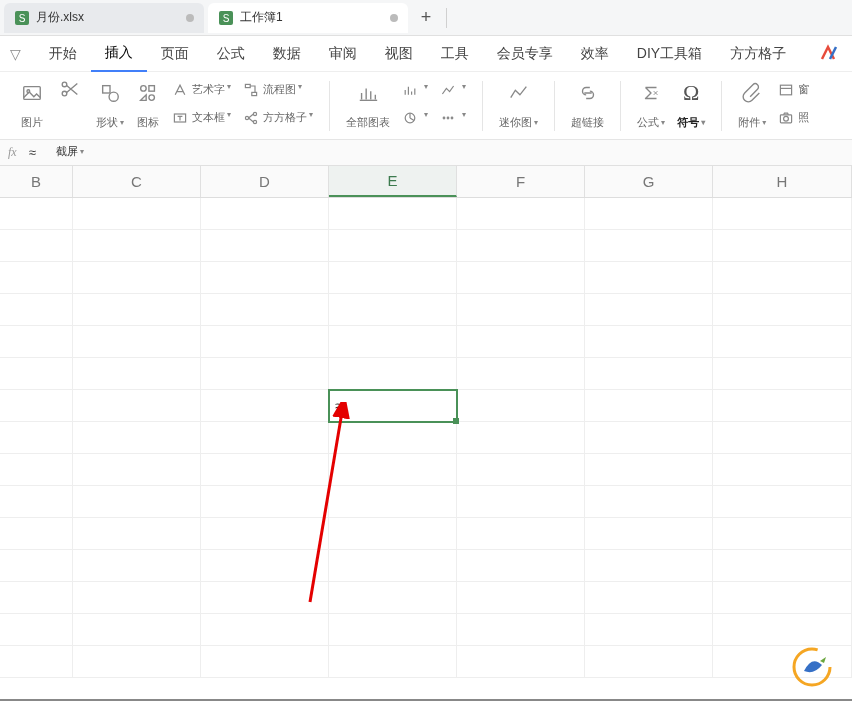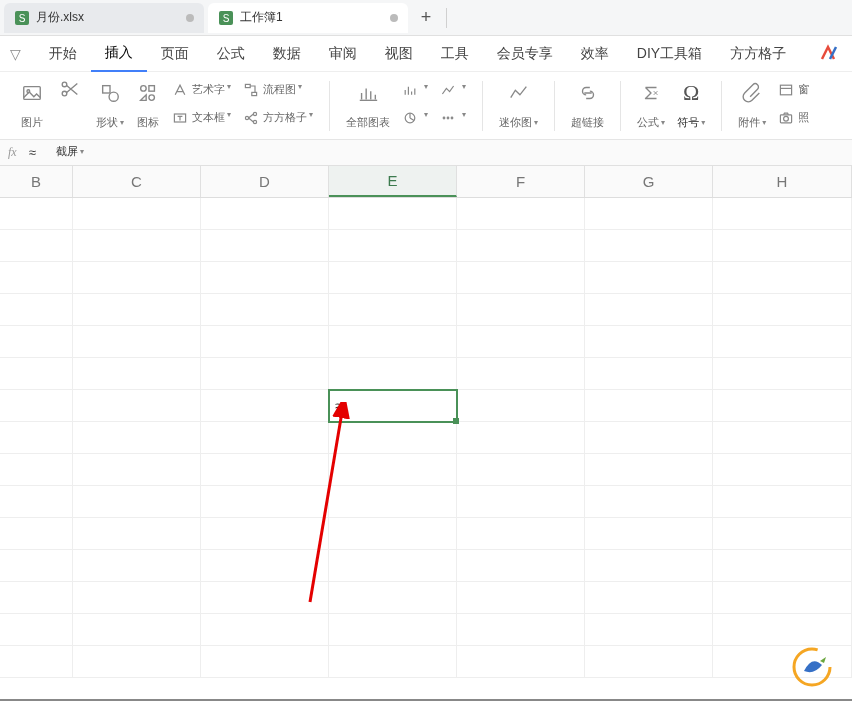--- a/index.html
+++ b/index.html
@@ -30,21 +30,21 @@
     .tb-sep { width: 1px; height: 50px; background: #e5e5e5; margin: 0 2px; }
     .tb-btn { display: flex; flex-direction: column; align-items: center; justify-content: space-between; padding: 2px 6px; cursor: pointer; height: 56px; min-width: 36px; }
     .tb-icon { height: 30px; display: flex; align-items: center; justify-content: center; color: #666; }
     .tb-icon svg { width: 22px; height: 22px; stroke: #888; fill: none; stroke-width: 1.5; }
     .tb-label { font-size: 11px; color: #666; display: flex; align-items: center; white-space: nowrap; }
     .tb-label.active { color: #333; margin-top: 44px; }
     .tb-dd { font-size: 8px; margin-left: 2px; color: #888; }
     .tb-stack { display: flex; flex-direction: column; justify-content: space-around; height: 56px; padding: 0 4px; }
     .tb-mini { display: flex; align-items: flex-start; font-size: 11px; color: #666; cursor: pointer; padding: 2px 2px; }
     .tb-mini svg { width: 16px; height: 16px; margin-right: 4px; stroke: #888; fill: none; stroke-width: 1.5; }
-    .tb-btn.highlight .tb-label { color: #222; font-weight: 400; }
+    .tb-btn.highlight .tb-label { color: #222; font-weight: 700; }
     .symbol-icon { font-family: serif; font-size: 22px; color: #555; font-weight: normal; }
 
     
     .formula-bar { height: 26px; display: flex; align-items: center; border-bottom: 1px solid #e0e0e0; padding: 0 8px; background: #fafafa; }
     .fx-label { font-style: italic; font-family: serif; color: #999; font-size: 12px; margin-right: 12px; }
     .fx-value { font-size: 13px; color: #333; }
 
     
     .sheet { position: relative; }
     .col-headers { display: flex; height: 32px; background: #fafafa; border-bottom: 1px solid #ddd; }

